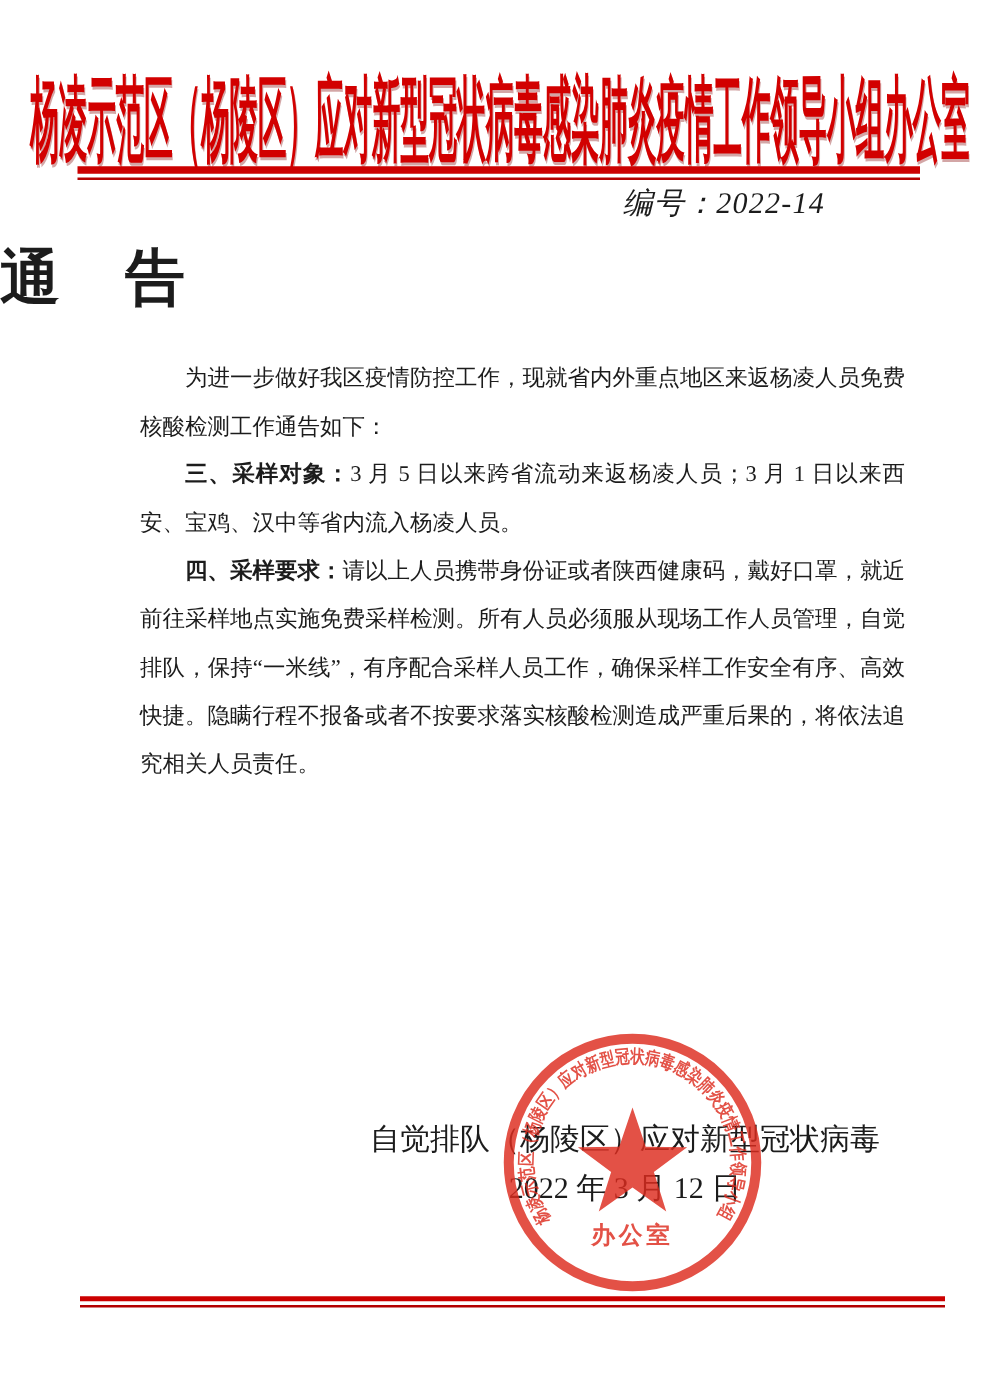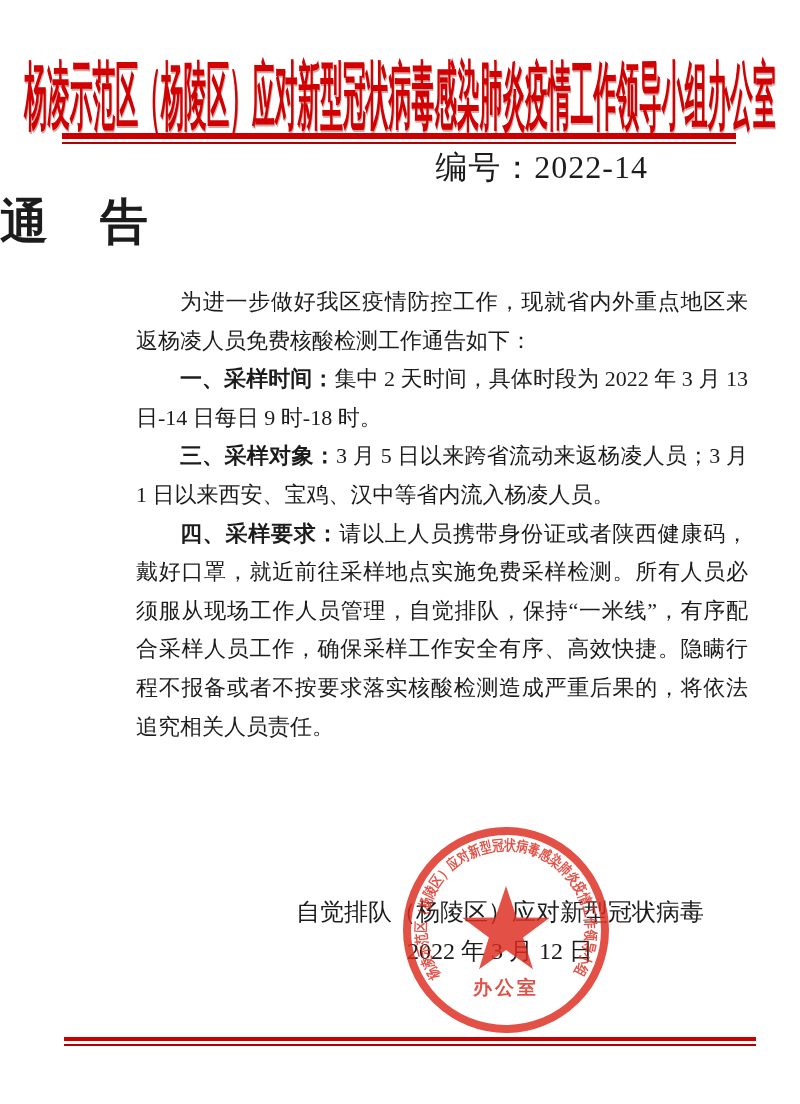--- a/index.html
+++ b/index.html
@@ -34,39 +34,39 @@
   .banner-rule{
     position:absolute;left:62px;top:133px;width:674px;height:0;
     border-top:6px solid #cc0000;
   }
   .banner-rule-thin{
     position:absolute;left:62px;top:142px;width:674px;height:0;
     border-top:2px solid #b30000;
   }
   
   .doc-number{
-    position:absolute;right:80px;top:146px;
-    font-size:32px;
+    position:absolute;right:68px;top:146px;
+    font-size:24px;
     letter-spacing:1px;
+    font-style:italic;
   }
   
   .doc-title{
     position:absolute;left:0;top:190px;width:800px;
     text-align:left;
     font-size:48px;
     font-weight:bold;
     letter-spacing:2px;
   }
   
   .doc-body{
     position:absolute;left:112px;top:283px;width:612px;
-    font-size:22px;
+    font-size:18px;
     line-height:38.6px;
     text-align:justify;
-    margin-left:24px;
   }
   .para{text-indent:2em;margin:0;}
   .para .lbl{font-weight:bold;}
   
   .signature{
     position:absolute;left:250px;top:893px;width:500px;
     text-align:center;
     font-size:24px;
     line-height:39px;
     z-index:1;
@@ -97,21 +97,20 @@
   </div>
   <div class="banner-rule"></div>
   <div class="banner-rule-thin"></div>
 
   <div class="doc-number">编号：2022-14</div>
 
   <div class="doc-title">通　告</div>
 
   <div class="doc-body">
     <p class="para"><span class="lbl"></span><span>为进一步做好我区疫情防控工作，现就省内外重点地区来返杨凌人员免费核酸检测工作通告如下：</span></p>
-    <p class="para"><span class="lbl">一、采样时间：</span><span>集中 2 天时间，具体时段为 2022 年 3 月 13 日-14 日每日 9 时-18 时。</span></p>
     <p class="para"><span class="lbl">三、采样对象：</span><span>3 月 5 日以来跨省流动来返杨凌人员；3 月 1 日以来西安、宝鸡、汉中等省内流入杨凌人员。</span></p>
     <p class="para"><span class="lbl">四、采样要求：</span><span>请以上人员携带身份证或者陕西健康码，戴好口罩，就近前往采样地点实施免费采样检测。所有人员必须服从现场工作人员管理，自觉排队，保持“一米线”，有序配合采样人员工作，确保采样工作安全有序、高效快捷。隐瞒行程不报备或者不按要求落实核酸检测造成严重后果的，将依法追究相关人员责任。</span></p>
   </div>
 
   <div class="signature">
     <div>自觉排队（杨陵区）应对新型冠状病毒</div>
     <div>2022 年 3 月 12 日</div>
   </div>
 
   <svg class="seal" viewBox="0 0 220 220" xmlns="http://www.w3.org/2000/svg">

